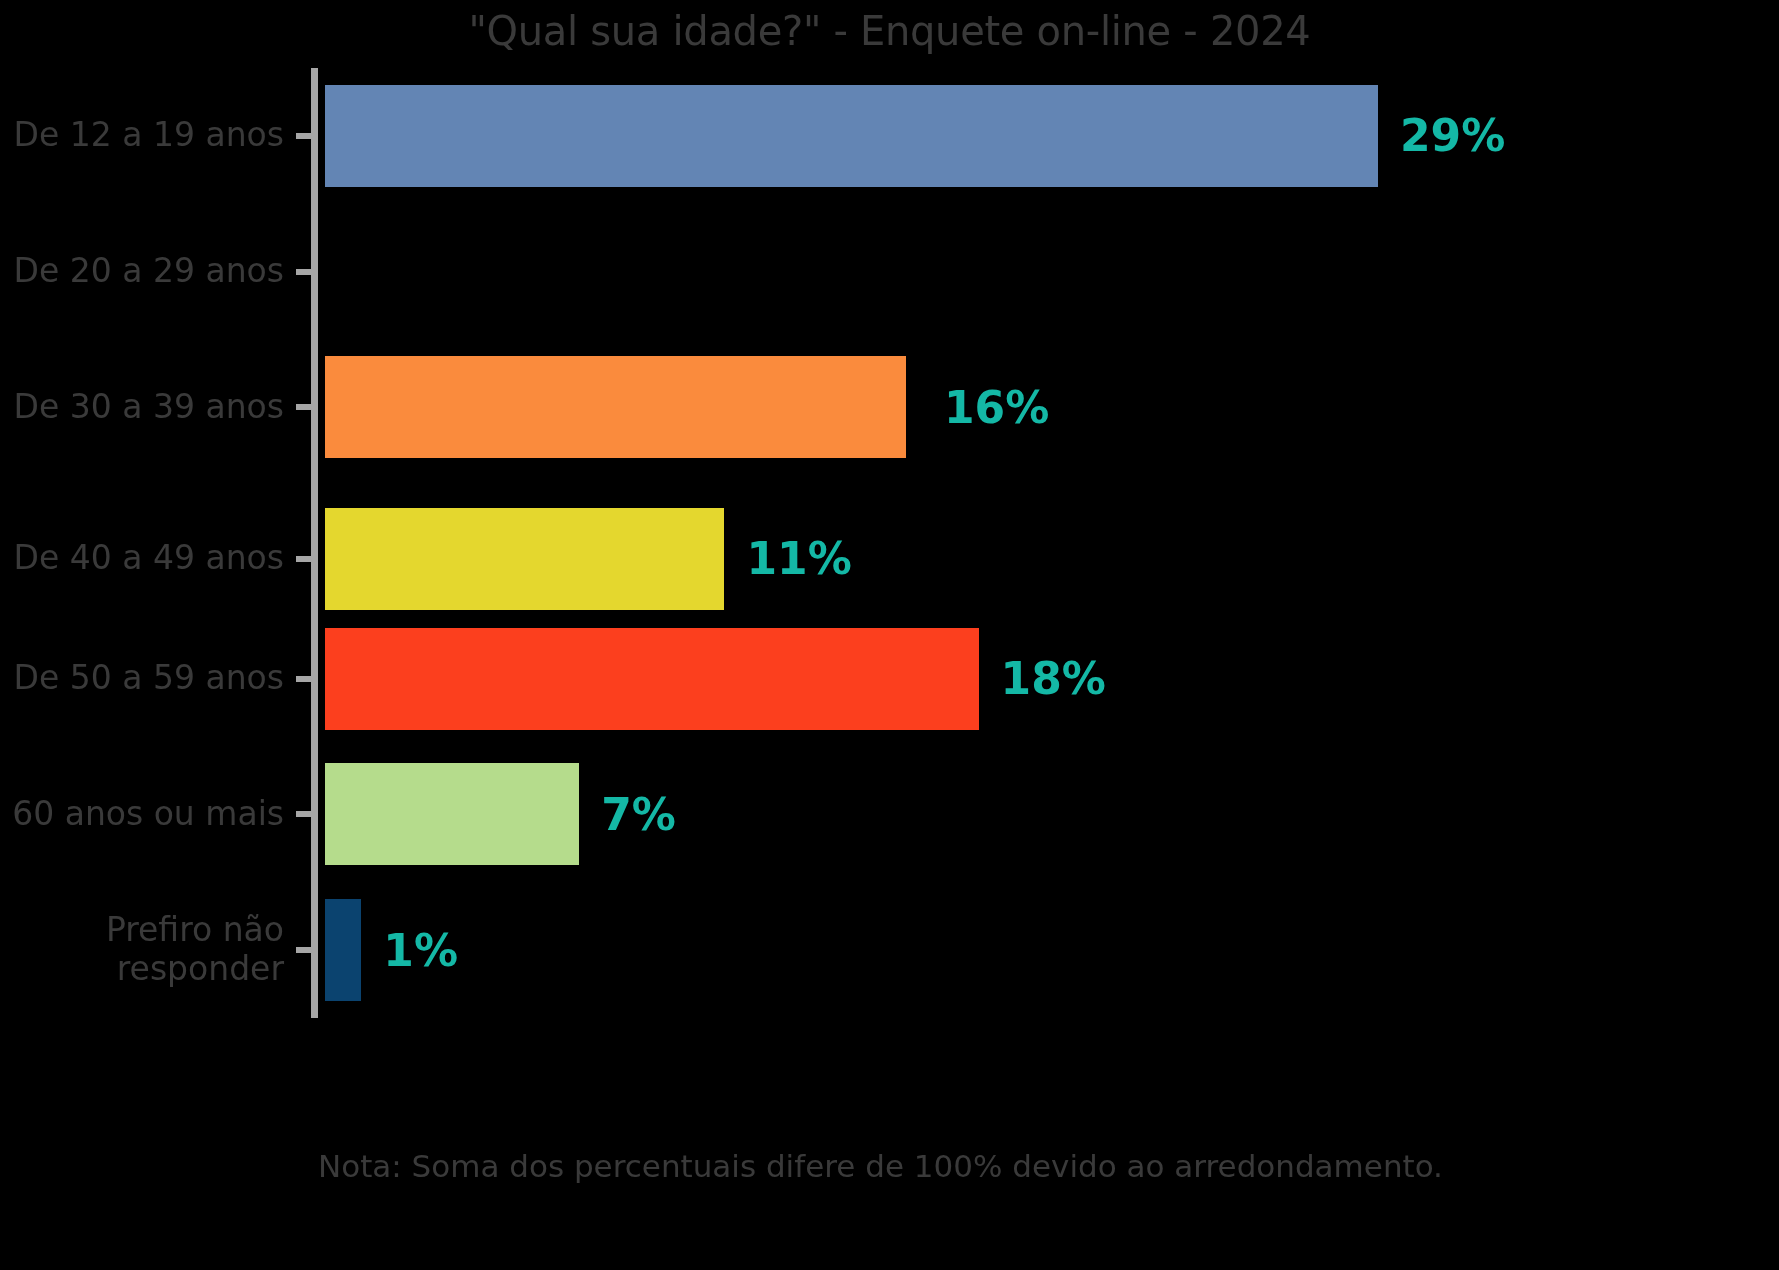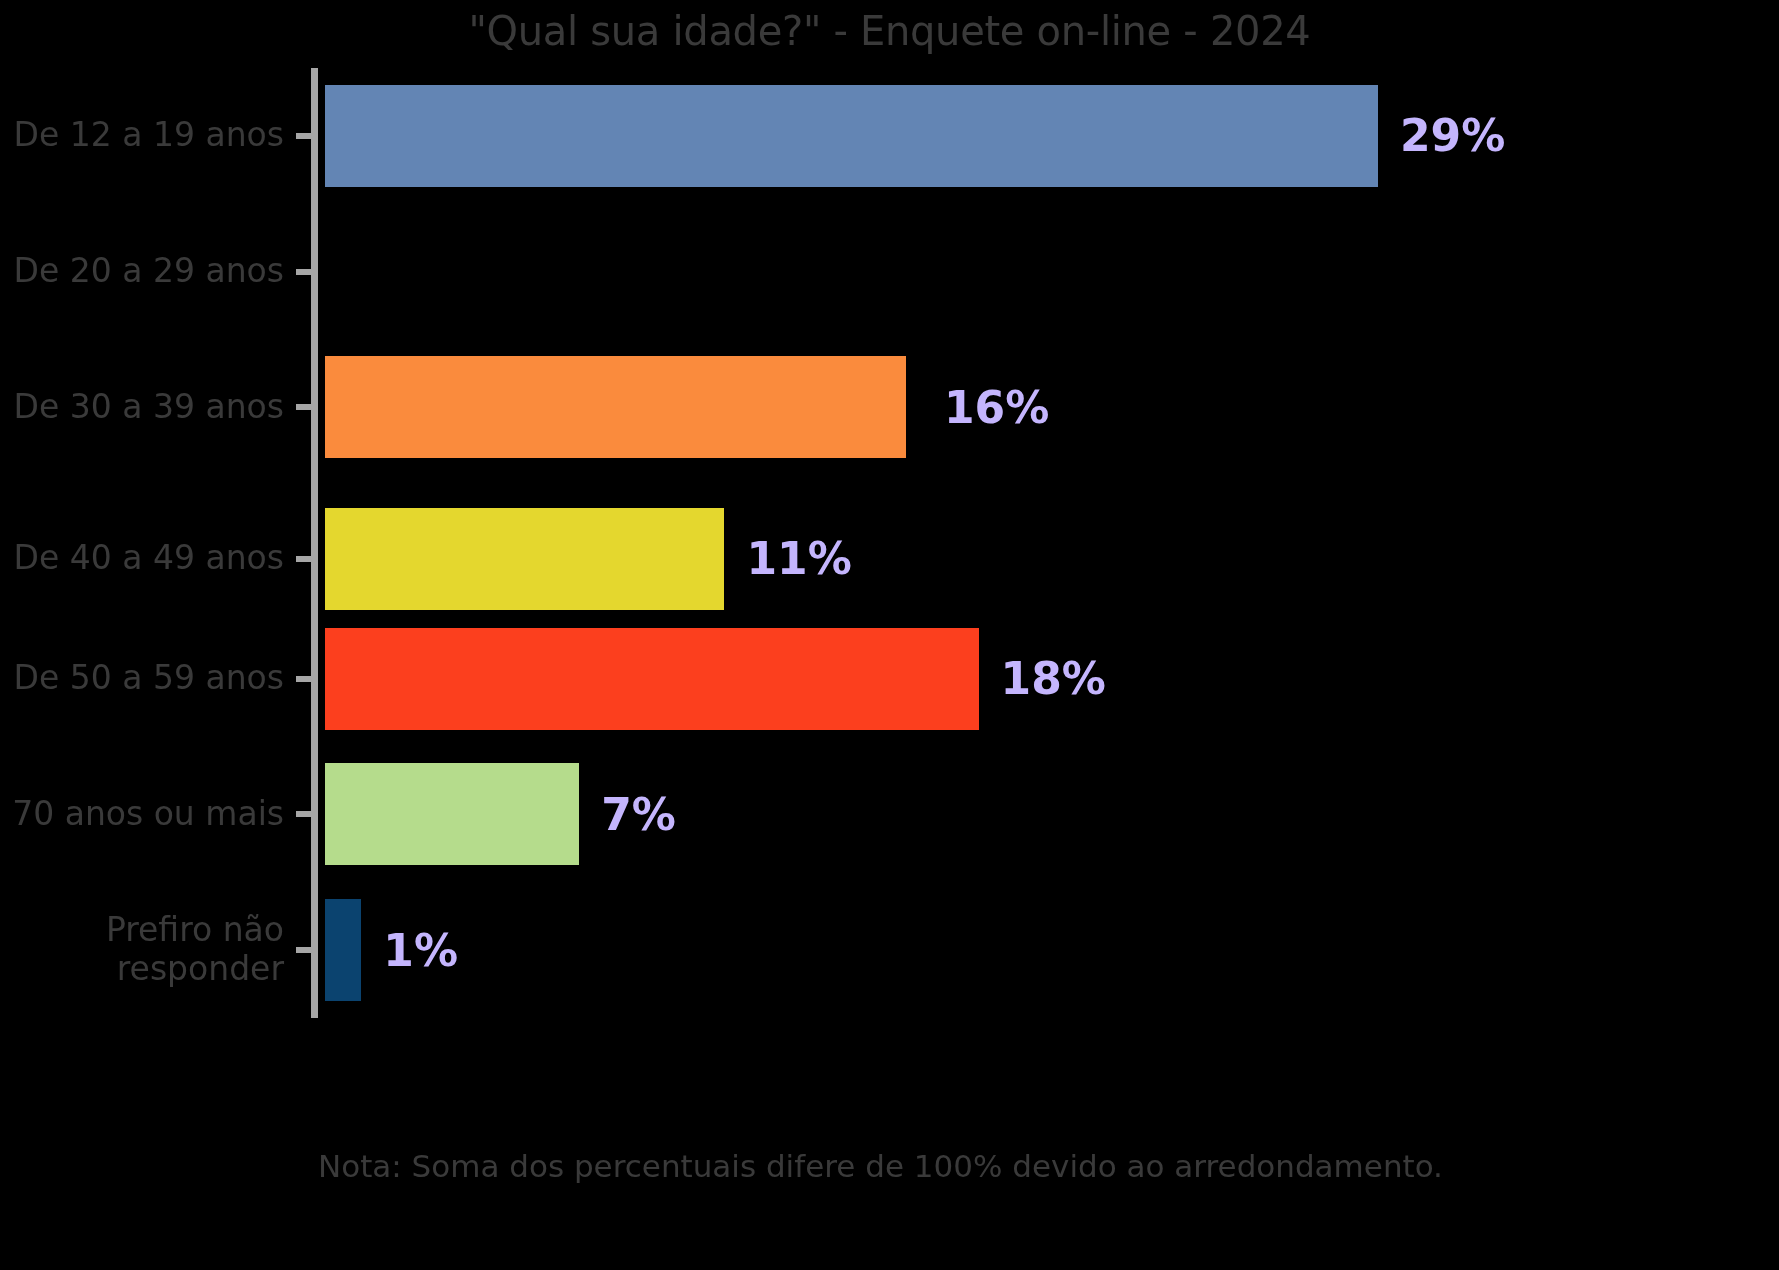--- a/index.html
+++ b/index.html
@@ -83,21 +83,21 @@
     display: flex;
     align-items: center;
   }
   .bar {
     height: 102px;
   }
   .bar-value {
     margin-left: 22px;
     font-size: 44px;
     font-weight: bold;
-    color: #c4b5fd;
+    color: #14b8a6;
     white-space: nowrap;
   }
   
   .footnotes {
     position: absolute;
     left: 318px;
     top: 1146px;
     font-size: 31px;
     color: #3a3a3a;
     line-height: 1.33;
@@ -145,21 +145,21 @@
         <div class="row" style="top: 542.857px; height: 135.714px; text-decoration: underline;">
           <div class="tick" style="top: 64.8571px;"></div>
           <div class="cat-label" style="height: 135.714px;">De 50 a 59 anos</div>
           <div class="bar-wrap" style="height: 135.714px;">
             <div class="bar" style="width: 653.586px; background: rgb(252, 63, 30);"></div>
             <div class="bar-value">18%</div>
           </div>
         </div>
         <div class="row" style="top: 678.571px; height: 135.714px;">
           <div class="tick" style="top: 64.8571px;"></div>
-          <div class="cat-label" style="height: 135.714px;">70 anos ou mais</div>
+          <div class="cat-label" style="height: 135.714px;">60 anos ou mais</div>
           <div class="bar-wrap" style="height: 135.714px;">
             <div class="bar" style="width: 254.172px; background: rgb(181, 220, 140);"></div>
             <div class="bar-value">7%</div>
           </div>
         </div>
         <div class="row" style="top: 814.286px; height: 135.714px;">
           <div class="tick" style="top: 64.8571px;"></div>
           <div class="cat-label" style="height: 135.714px;">Prefiro não
 responder</div>
           <div class="bar-wrap" style="height: 135.714px;">

